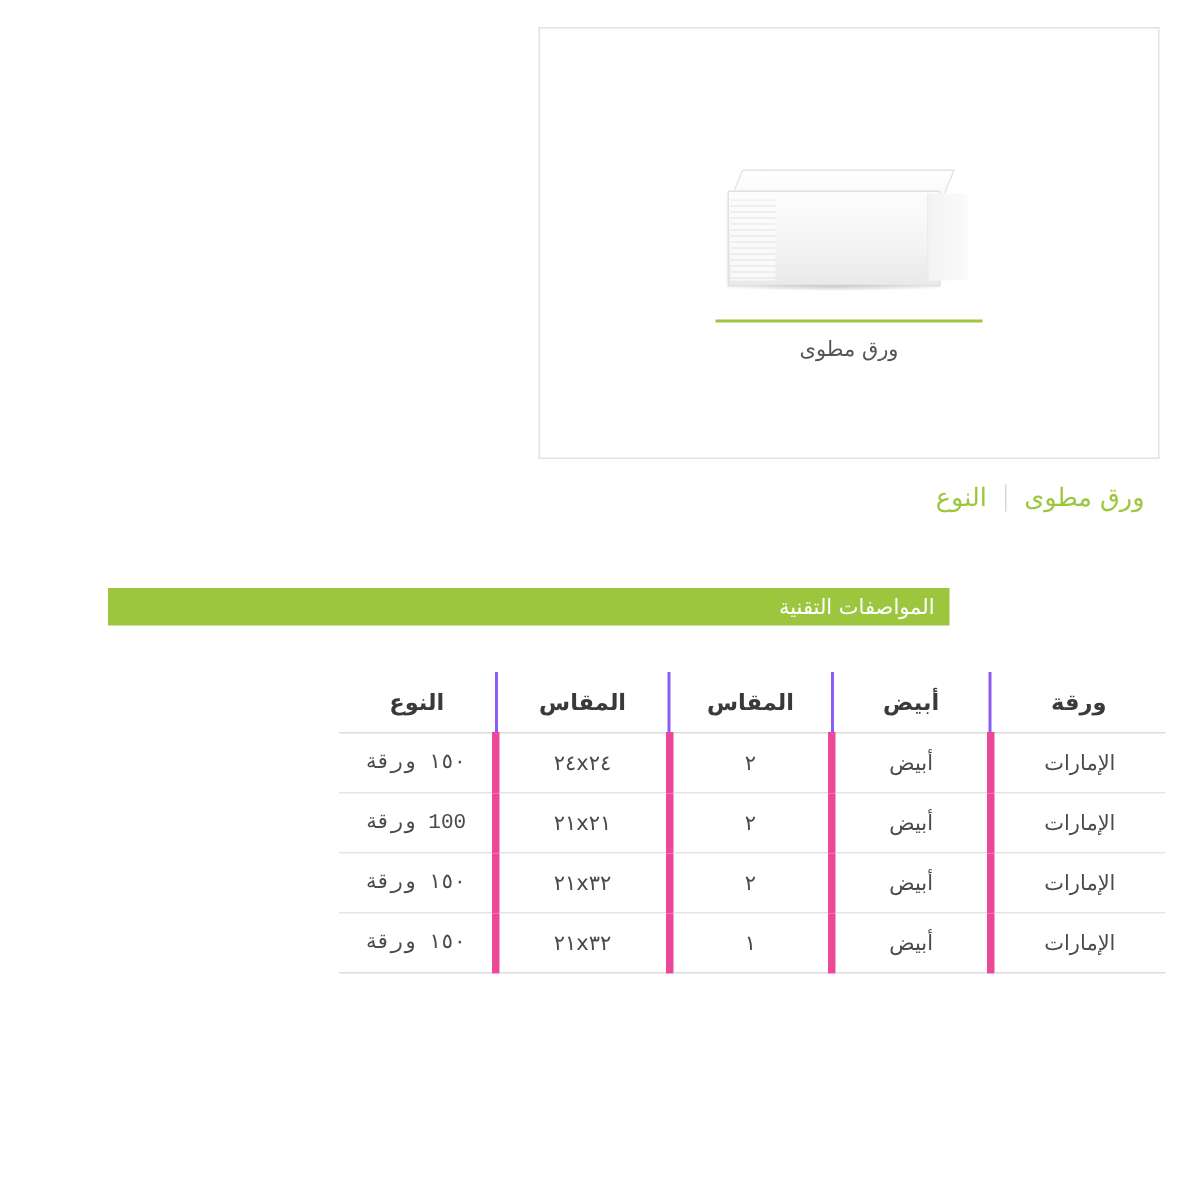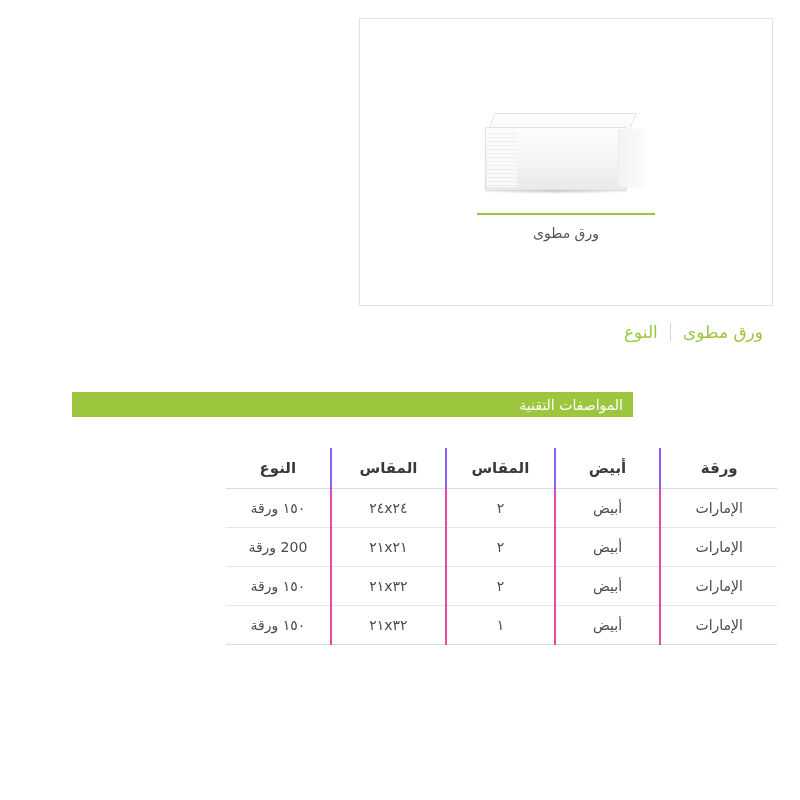--- a/index.html
+++ b/index.html
@@ -176,24 +176,25 @@
     text-align: center;
     border-bottom: 1px solid #dcdcdc;
     background: #ffffff;
     font-size: 15px;
   }
   table.specs td {
     padding: 11px 6px;
     text-align: center;
     color: #4a4a4a;
     border-bottom: 1px solid #e6e6e6;
-    border-left: 2px solid #ec4899;
+    border-left: 5px solid #ec4899;
   }
   table.specs td:last-child {
     border-left: none;
+    font-family: Liberation Mono, monospace;
   }
   table.specs th {
     border-left: 2px solid #8b5cf6;
   }
   table.specs th:last-child {
     border-left: none;
   }
   table.specs tr:last-child td {
     border-bottom: 1px solid #dcdcdc;
   }
@@ -247,21 +248,21 @@
         <td>أبيض</td>
         <td>٢</td>
         <td>٢٤x٢٤</td>
         <td>١٥٠ ورقة</td>
       </tr>
       <tr>
         <td>الإمارات</td>
         <td>أبيض</td>
         <td>٢</td>
         <td>٢١x٢١</td>
-        <td>200 ورقة</td>
+        <td>100 ورقة</td>
       </tr>
       <tr>
         <td>الإمارات</td>
         <td>أبيض</td>
         <td>٢</td>
         <td>٢١x٣٢</td>
         <td>١٥٠ ورقة</td>
       </tr>
       <tr>
         <td>الإمارات</td>

